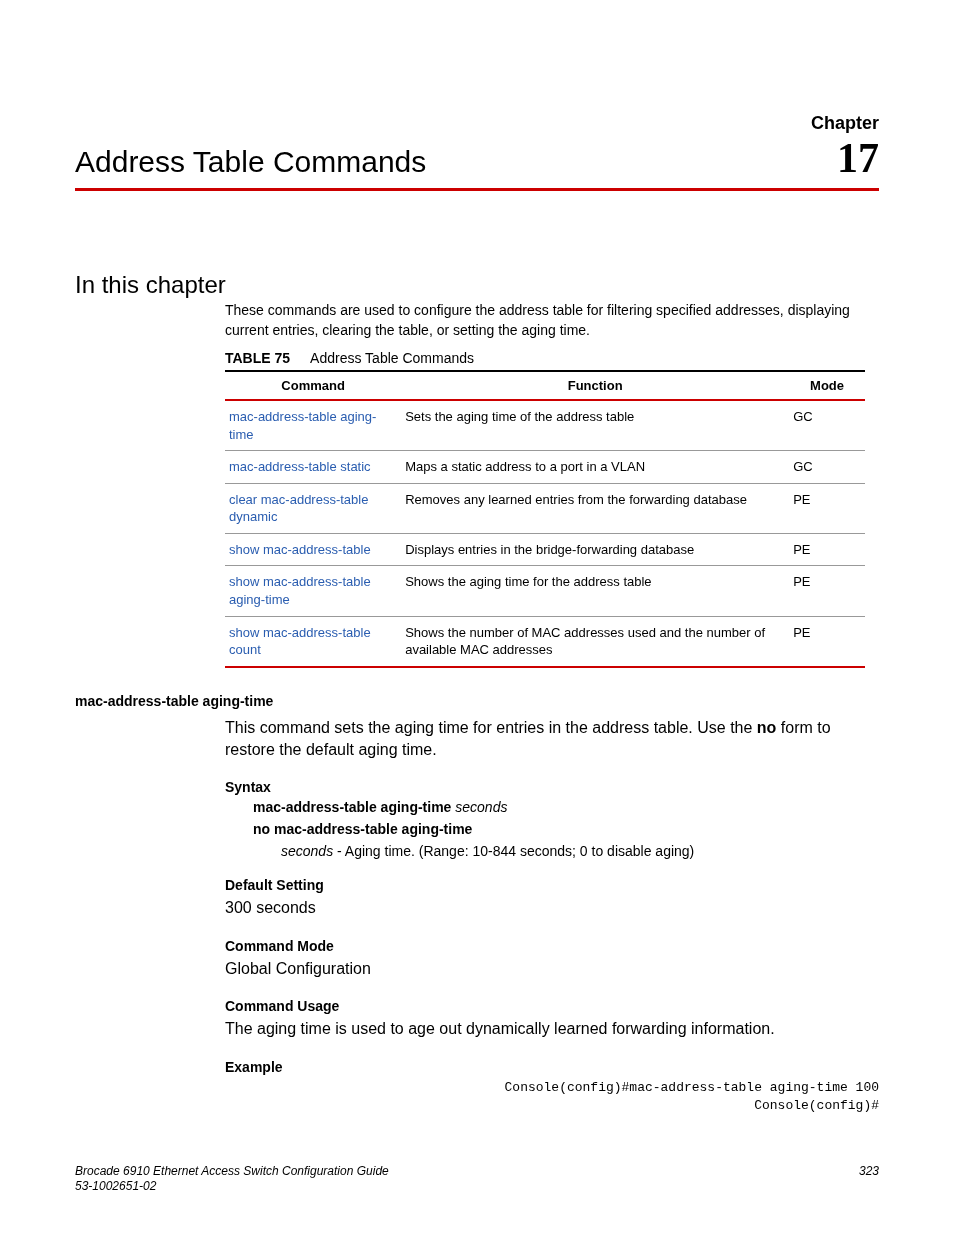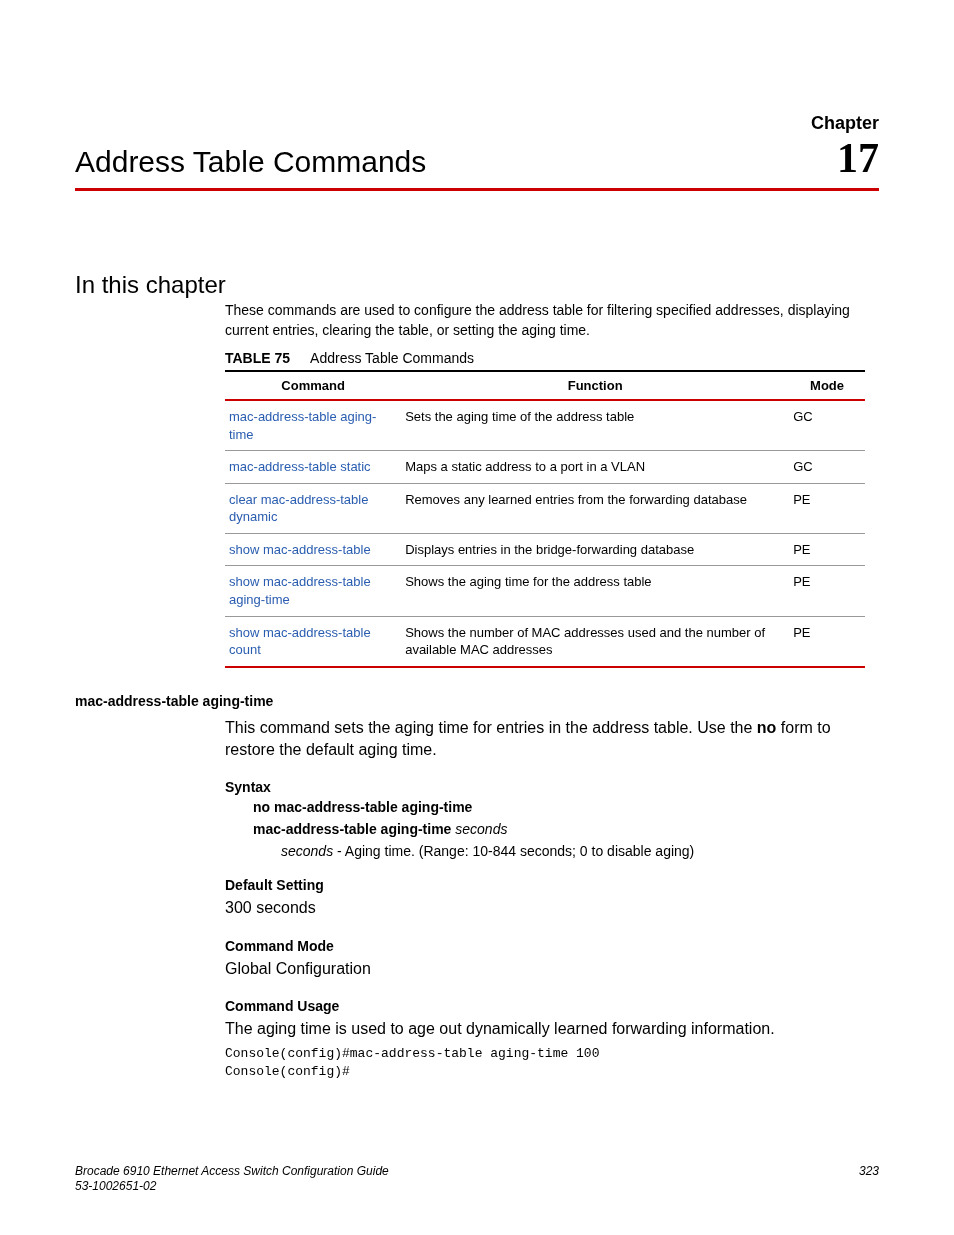--- a/index.html
+++ b/index.html
@@ -128,20 +128,21 @@
     margin-bottom: 6px;
   }
   .italic { font-style: italic; }
   .bold { font-weight: bold; }
   .code-block {
     font-family: "Courier New", monospace;
     font-size: 13px;
     line-height: 1.4;
     white-space: pre;
     margin-top: 4px;
+    text-align: right;
   }
   .footer {
     position: absolute;
     bottom: 40px;
     left: 75px;
     right: 75px;
     display: flex;
     justify-content: space-between;
     font-style: italic;
     font-size: 12px;
@@ -213,37 +214,38 @@
   </table>
 
   <div class="cmd-subheading">mac-address-table aging-time</div>
 
   <div class="body-indent body-text-inline">
     <span>This command sets the aging time for entries in the address table. Use the </span><span class="bold">no</span><span> form to restore the default aging time.</span>
   </div>
 
   <div class="body-indent">
     <div class="sub-heading">Syntax</div>
-    <div class="indent1 bold">no mac-address-table aging-time</div>
     <div class="indent1">
       <span class="bold">mac-address-table aging-time</span> <span class="italic">seconds</span>
     </div>
+    <div class="indent1 bold">no mac-address-table aging-time</div>
     <div class="indent2">
       <span class="italic">seconds</span><span> - Aging time. (Range: 10-844 seconds; 0 to disable aging)</span>
     </div>
 
     <div class="sub-heading">Default Setting</div>
     <div class="body-text-inline">300 seconds</div>
 
     <div class="sub-heading">Command Mode</div>
     <div class="body-text-inline">Global Configuration</div>
 
     <div class="sub-heading">Command Usage</div>
     <div class="body-text-inline">The aging time is used to age out dynamically learned forwarding information.</div>
 
+    <div class="sub-heading">Example</div>
     <div class="code-block">Console(config)#mac-address-table aging-time 100
 Console(config)#</div>
   </div>
 
   <div class="footer">
     <div class="left">
       <div>Brocade 6910 Ethernet Access Switch Configuration Guide</div>
       <div>53-1002651-02</div>
     </div>
     <div>323</div>

